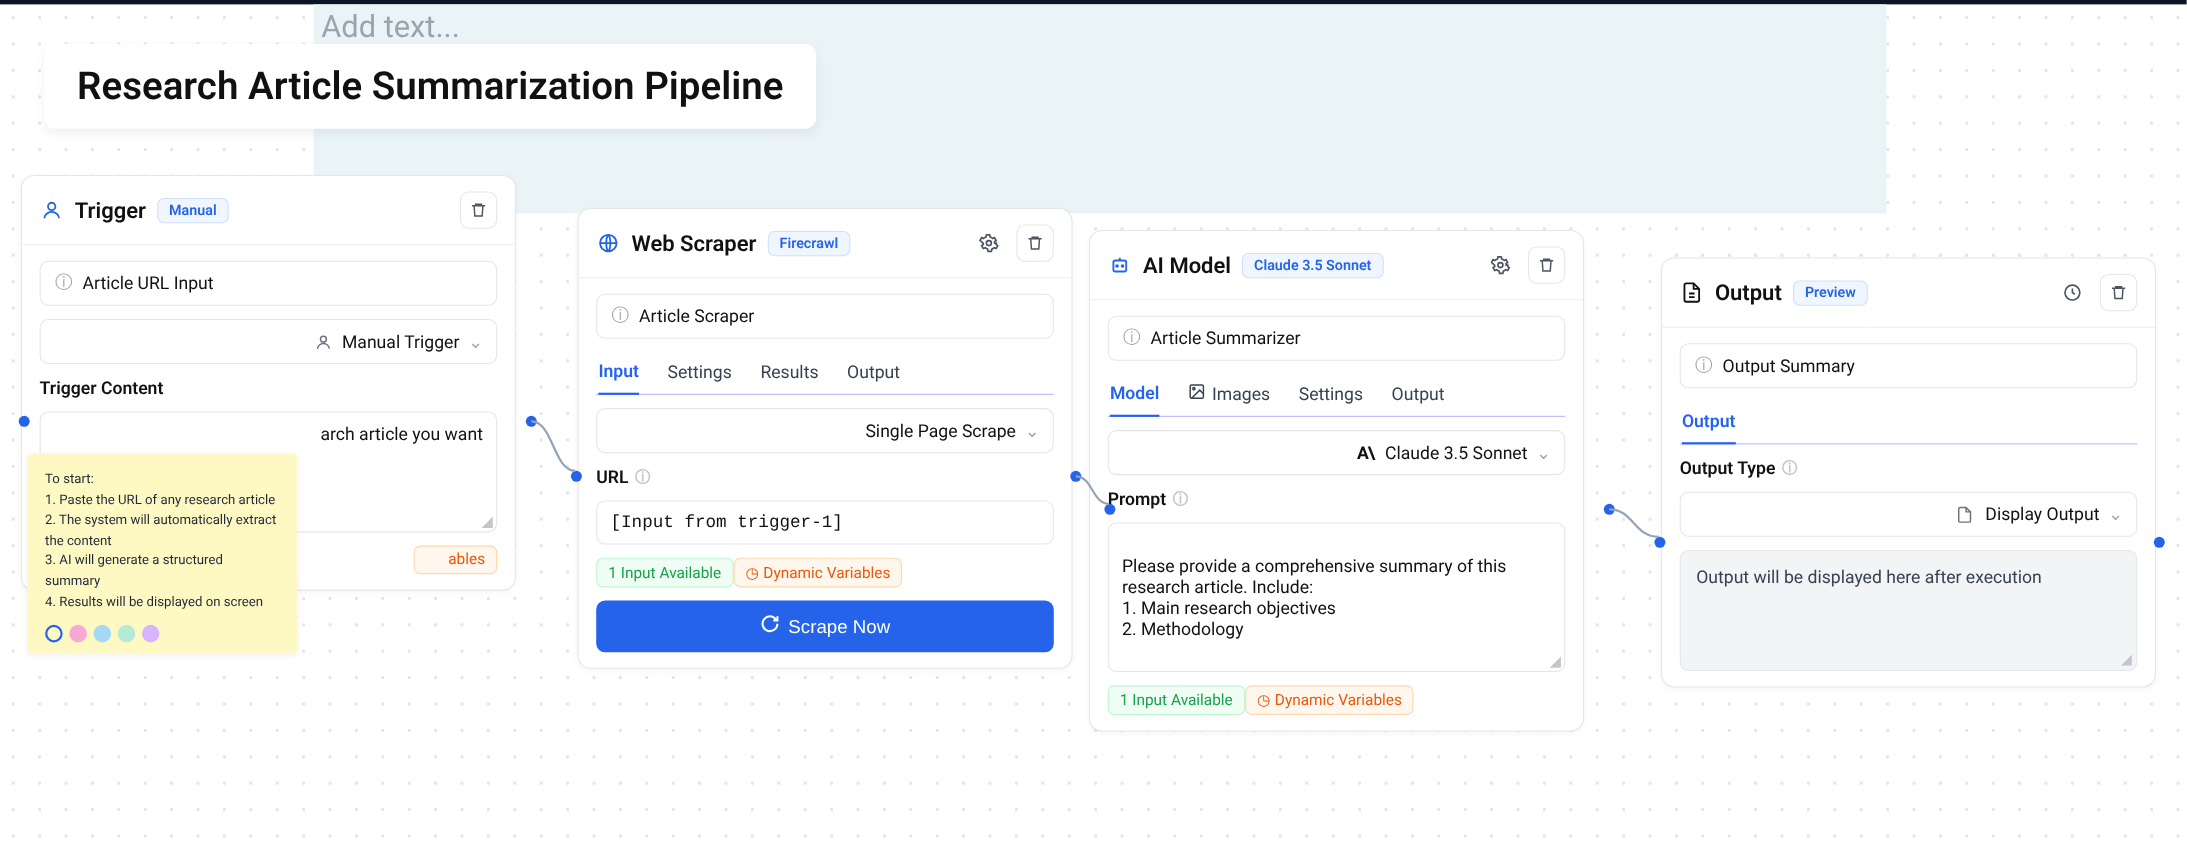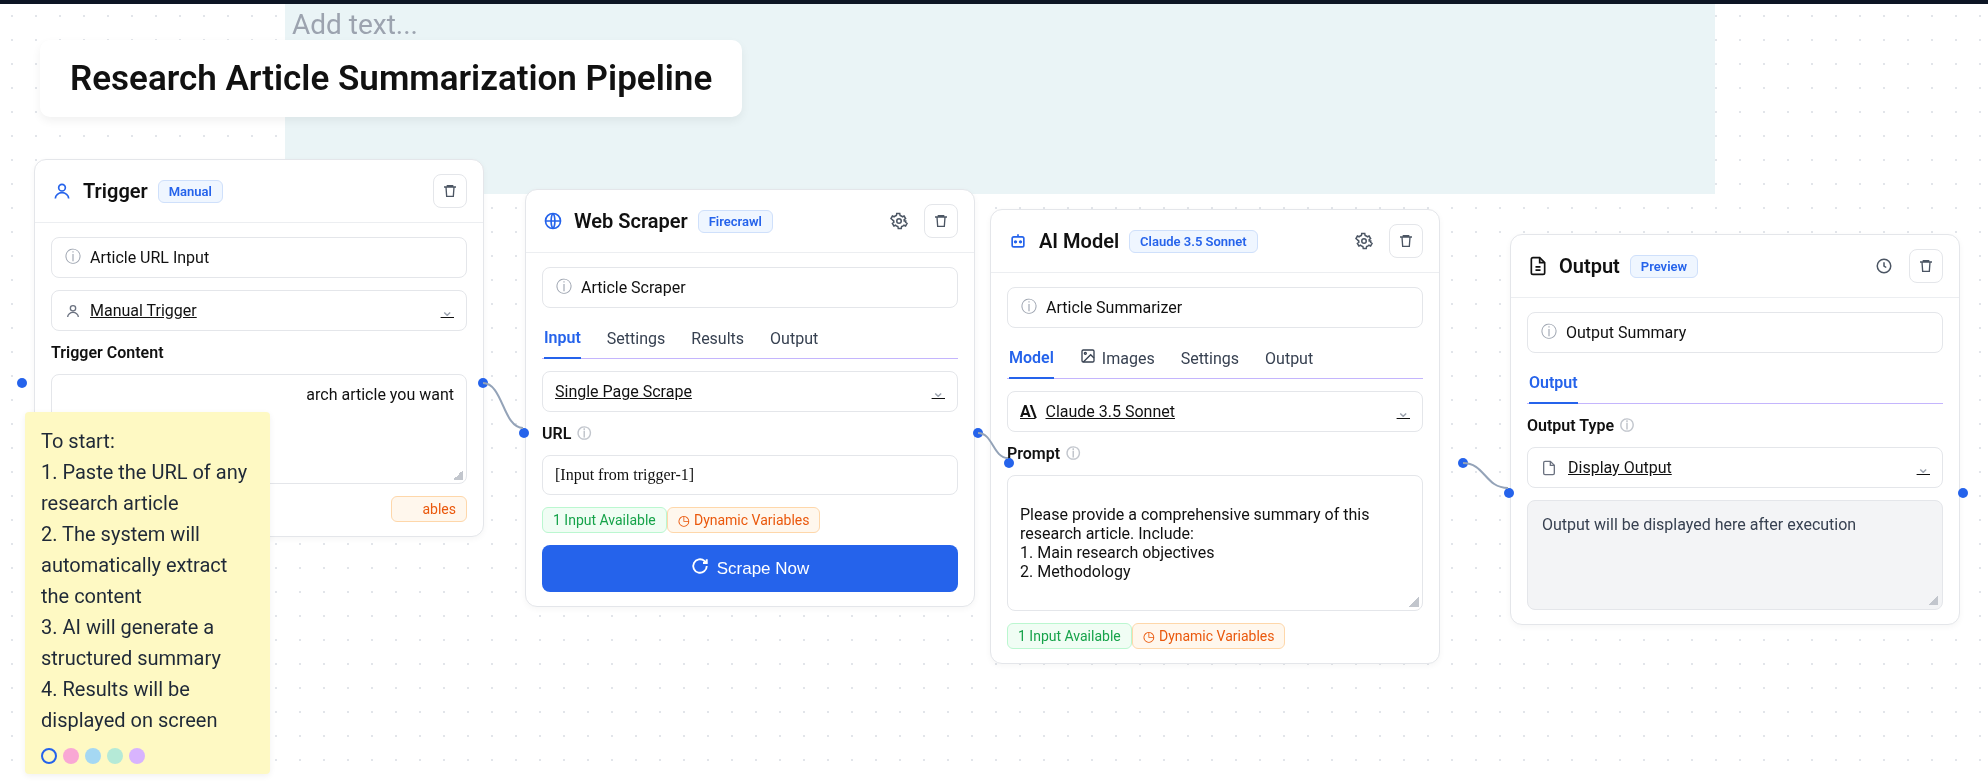--- a/index.html
+++ b/index.html
@@ -96,21 +96,21 @@
     border: 1px solid #e4e6ea;
     border-radius: 8px;
     padding: 10px 12px;
     display:flex; align-items:center; gap:8px;
     color:#111;
     font-size: 16px;
     background:#fff;
     width:100%;
   }
   .field .ficon { color:#9ca3af; width:18px; height:18px; display:flex;align-items:center;justify-content:center;}
-  .field.select { justify-content:space-between; cursor:pointer;text-decoration:underline;}
+  .field.select { justify-content:flex-end; cursor:pointer;}
   .chev { color:#9ca3af; }
 
   .label { font-size:16px; font-weight:600; color:#111; display:flex; align-items:center; gap:6px;}
   .label .info { color:#c2c6cd; font-size:14px; }
 
   .textarea {
     border: 1px solid #e4e6ea;
     border-radius: 8px;
     padding: 10px 12px;
     font-size:16px;
@@ -140,21 +140,21 @@
     display:flex; align-items:center; justify-content:center; gap:8px;
     width:100%;
   }
 
   
   .sticky {
     position:absolute;
     background:#fef9c3;
     border-radius:4px;
     padding:14px 16px 10px 16px;
-    font-size:20px;
+    font-size:12px;
     color:#1f2937;
     line-height:1.55;
     width:245px;
     box-shadow: 0 2px 6px rgba(0,0,0,0.06);
   }
   .sticky-colors { display:flex; gap:6px; margin-top:12px;}
   .cdot { width:16px; height:16px; border-radius:50%; cursor:pointer;}
   .cring { width:16px; height:16px; border-radius:50%; border:2px solid #2563eb; background:transparent;}
 
   
@@ -184,21 +184,21 @@
 <body>
 
 <div class="topbar"></div>
 <div class="canvas">
   <div class="hero"></div>
 
   <div class="add-text">Add text...</div>
 
   <div class="title-card">Research Article Summarization Pipeline</div>
 
-  <div class="node" style="left:34px; top:155px; width:450px;">
+  <div class="node" style="left:19px; top:155px; width:450px;">
     <div class="node-header">
       <span class="hicon">
         <svg width="20" height="20" viewBox="0 0 24 24" fill="none" stroke="currentColor" stroke-width="2">
             <circle cx="12" cy="8" r="4"></circle>
             <path d="M4 21c0-4 4-7 8-7s8 3 8 7"></path>
           </svg>
       </span>
       <span class="htitle">Trigger</span>
       <span class="badge">Manual</span>
       <div class="header-actions">
@@ -288,21 +288,21 @@
         <div class="tab">Output</div>
       </div>
       <div class="field select">
         <span>Single Page Scrape</span>
         <span class="chev">⌄</span>
       </div>
       <div class="label">
         <span>URL</span>
         <span class="info">ⓘ</span>
       </div>
-      <input class="field" style="font-family: Liberation Serif, serif;" value="[Input from trigger-1]">
+      <input class="field" style="font-family: Liberation Mono, monospace;" value="[Input from trigger-1]">
       <div class="pillrow">
         <span class="pill green">1 Input Available</span>
         <span class="pill orange">
           <span>◷</span>
           <span>Dynamic Variables</span>
         </span>
       </div>
       <button class="btn-primary">
         <span>
           <svg width="18" height="18" viewBox="0 0 24 24" fill="none" stroke="currentColor" stroke-width="2.5">

